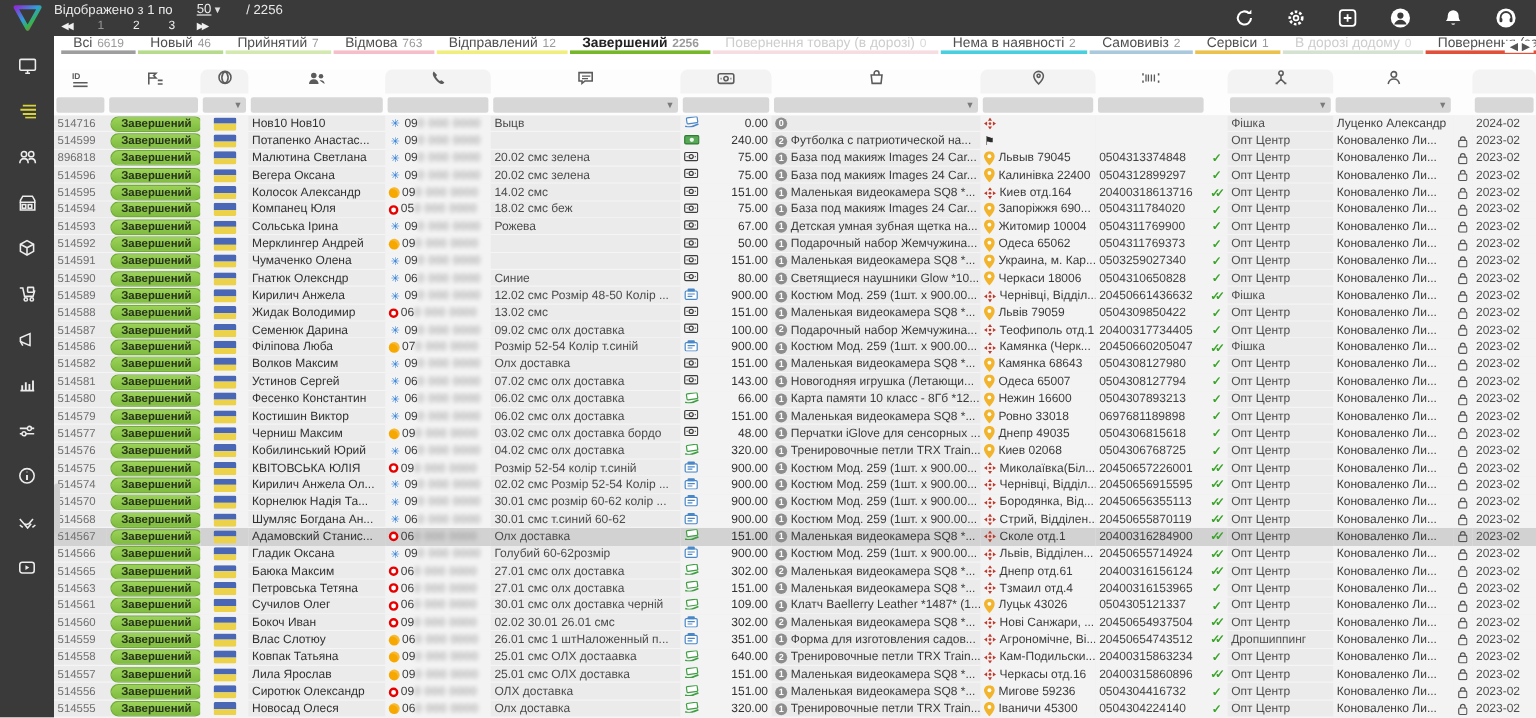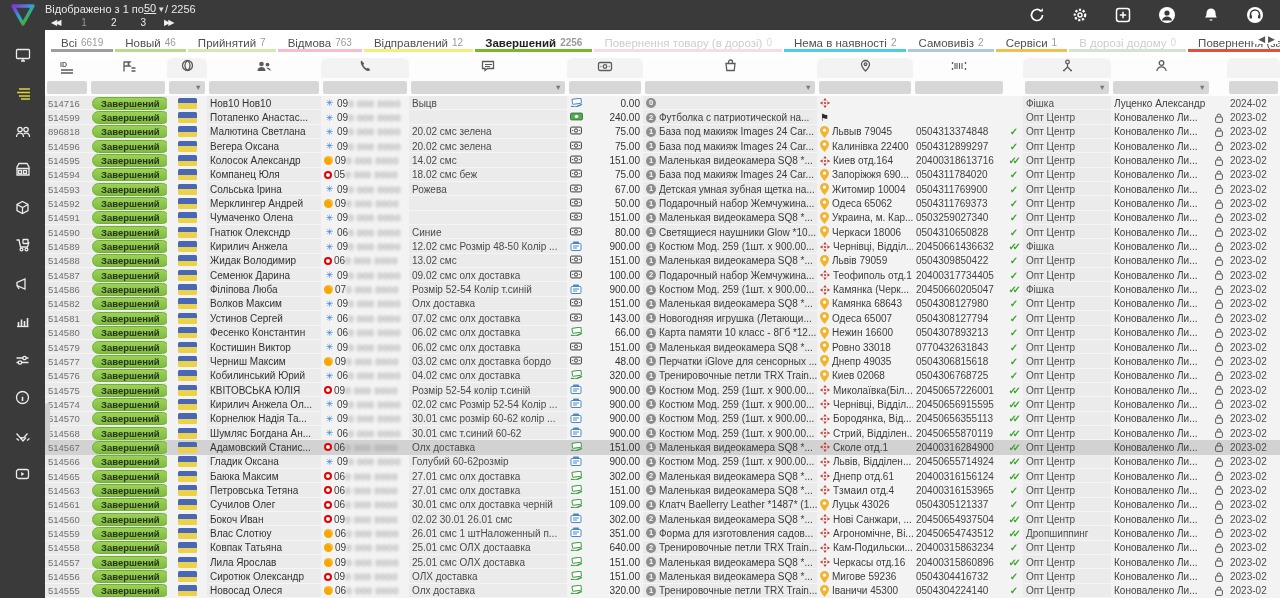--- a/index.html
+++ b/index.html
@@ -2,37 +2,37 @@
 <html><head>
 <meta charset="utf-8">
 <style>
   html,body{margin:0;padding:0}
   body{width:1280px;height:598px;position:relative;overflow:hidden;background:#fff;
        font-family:"Liberation Sans",sans-serif;-webkit-font-smoothing:antialiased}
   
   .topbar{position:absolute;left:0;top:0;right:0;height:30px;background:#3a3a3a;display:flex;align-items:stretch;z-index:5}
   .logo{width:45px;display:flex;align-items:center;justify-content:center;cursor:pointer}
   .tbinfo{color:#e9e9e9;font-size:11px;padding-top:2px;line-height:12px}
-  .tline1{display:flex;align-items:center;gap:0;white-space:nowrap}
+  .tline1{display:flex;align-items:center;gap:20px;white-space:nowrap}
   .pp u{cursor:pointer}
   .car{font-style:normal;font-size:8px;color:#ddd;margin-left:1px}
   .tline2{display:flex;align-items:center;gap:0;margin-top:1px;font-size:10px}
   .pgbtn{color:#f0f0f0;font-size:8px;letter-spacing:-2px;padding:0 10px 0 6px;cursor:pointer}
   .pgnum{padding:0 12px;cursor:pointer;color:#ededed}
   .pgnum.cur{color:#969696}
   .tbicons{margin-left:auto;display:flex;align-items:center;gap:27px;padding-right:16px}
   .tbico{cursor:pointer;display:flex;align-items:center}
   
   .sidebar{position:absolute;left:0;top:30px;bottom:0;width:45px;background:#3a3a3a;z-index:4;display:flex;flex-direction:column;align-items:center;padding-top:8px;box-sizing:border-box}
   .sbi{width:45px;height:38px;display:flex;align-items:center;justify-content:center;cursor:pointer}
   .sbi svg{stroke:#ececec}
   .sbi.act svg{stroke:#d9d43c}
   .vthumb{position:absolute;left:45px;top:403px;width:5px;height:42px;background:#cfcfcf;border-radius:3px;z-index:6}
   
-  .tabs{position:absolute;left:45px;right:0;top:30px;height:28px;background:#fff;display:flex;align-items:center;overflow:hidden;padding-left:6px;white-space:nowrap}
+  .tabs{position:absolute;left:45px;right:0;top:30px;height:28px;background:#fff;display:flex;align-items:flex-start;overflow:hidden;padding-left:6px;white-space:nowrap}
   .tab{display:flex;align-items:center;gap:4px;padding:0 10px 0 10px;margin-right:2px;border-bottom:3px solid transparent;font-size:11.5px;color:#4f4f4f;cursor:pointer;box-sizing:border-box}
   .tab .tc{font-size:10px;color:#9a9a9a}
   .tab.active{color:#222;font-weight:bold}
   .tab.disabled{color:#cdcdcd}
   .tab.disabled .tc{color:#d8d8d8}
   .tabarrows{position:absolute;right:2px;top:34px;font-size:9px;color:#555;letter-spacing:3px;cursor:pointer;background:#fff;padding-left:4px}
   
   .thead{position:absolute;left:45px;right:0;top:58px;height:38px;background:#fdfdfd;z-index:2}
   .hrow,.frow{display:flex}
   .hrow{height:20px}
@@ -1327,21 +1327,21 @@
       </div>
  <div class="cell c8 w">
         <span class="lic">
           <svg width="9" height="12" viewBox="0 0 9 12">
             <path d="M4.5 0C2 0 0 1.9 0 4.3 0 7.4 4.5 12 4.5 12S9 7.4 9 4.3C9 1.9 7 0 4.5 0z" fill="#f2b42d"></path>
             <circle cx="4.5" cy="4.2" r="1.6" fill="#fff"></circle>
           </svg>
         </span>
         <span>Ровно 33018</span>
       </div>
- <div class="cell c9 w">0770432631843</div>
+ <div class="cell c9 w">0697681189898</div>
  <div class="cell c10 w">
         <i class="ck">✓</i>
       </div>
  <div class="cell c11 ">Опт Центр</div>
  <div class="cell c12 w">Коноваленко Ли...</div>
  <div class="cell c13 w">
         <svg width="8" height="10" viewBox="0 0 8 10">
           <rect x=".6" y="4" width="6.8" height="5.4" rx="1" fill="none" stroke="#555"></rect>
           <path d="M2.1 4V2.9a1.9 1.9 0 013.8 0V4" fill="none" stroke="#555"></path>
         </svg>

